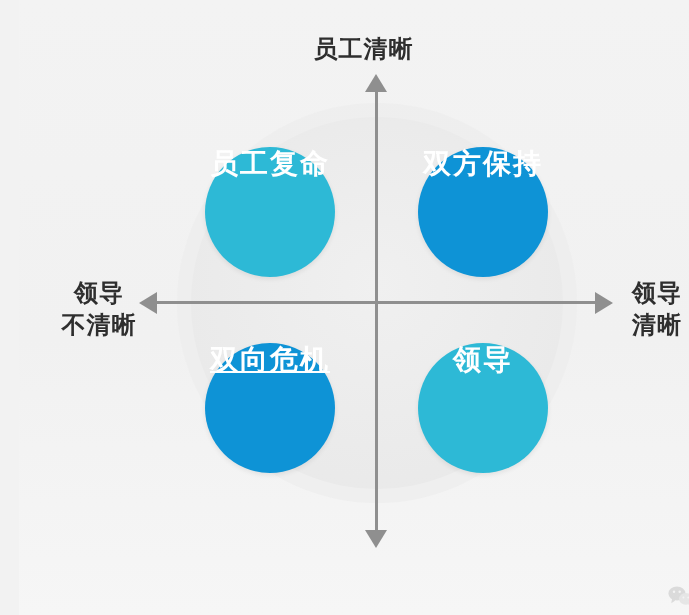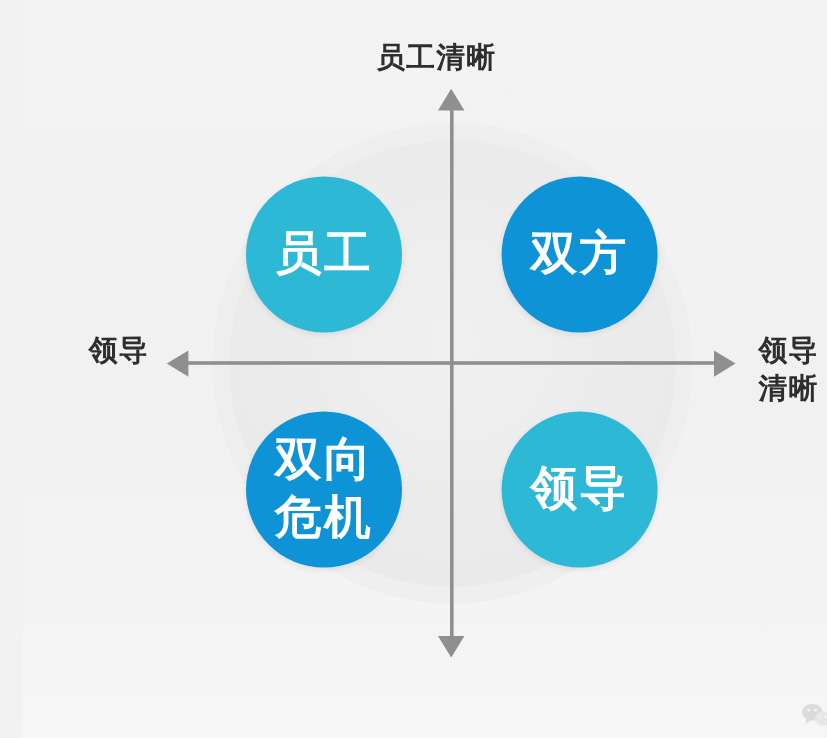--- a/index.html
+++ b/index.html
@@ -107,34 +107,34 @@
   .label-right { left: 592px; top: 277px; width: 92px; text-align: center; }
   .axis-label .ln { display: block; }
 
   
   .bubble {
     position: absolute;
     width: 130px;
     height: 130px;
     border-radius: 50%;
     display: flex;
-    flex-direction: column;
+    flex-direction: row;
     justify-content: center;
     color: #ffffff;
-    font-size: 39px;
+    font-size: 28px;
     font-weight: 700;
     letter-spacing: 2px;
     line-height: 1.22;
     text-align: center;
     box-shadow: 0 2px 5px rgba(0,0,0,0.08);
   }
   .bubble .ln { display: block; }
   .b-tl { left: 186px; top: 147px; }
   .b-tr { left: 399px; top: 147px; }
-  .b-bl { left: 186px; top: 343px; }
+  .b-bl { left: 186px; top: 343px; text-decoration: underline; }
   .b-br { left: 399px; top: 343px; }
 
   
   .watermark {
     position: absolute;
     right: 14px;
     bottom: 8px;
     display: flex;
     align-items: center;
     gap: 8px;
@@ -157,33 +157,36 @@
   <div class="axis axis-h"></div>
   <div class="arrow arrow-up"></div>
   <div class="arrow arrow-down"></div>
   <div class="arrow arrow-left"></div>
   <div class="arrow arrow-right"></div>
 
   <div class="axis-label label-top">员工清晰</div>
 
   <div class="axis-label label-left">
     <span class="ln">领导</span>
+    <span class="ln">不清晰</span>
   </div>
 
   <div class="axis-label label-right">
     <span class="ln">领导</span>
     <span class="ln">清晰</span>
   </div>
 
   <div class="bubble b-tl" style="background: rgb(45, 185, 214);">
     <span class="ln">员工</span>
+    <span class="ln">复命</span>
   </div>
 
   <div class="bubble b-tr" style="background: rgb(14, 147, 214);">
     <span class="ln">双方</span>
+    <span class="ln">保持</span>
   </div>
 
   <div class="bubble b-bl" style="background: rgb(14, 147, 214);">
     <span class="ln">双向</span>
     <span class="ln">危机</span>
   </div>
 
   <div class="bubble b-br" style="background: rgb(45, 185, 214);">
     <span class="ln">领导</span>
   </div>

